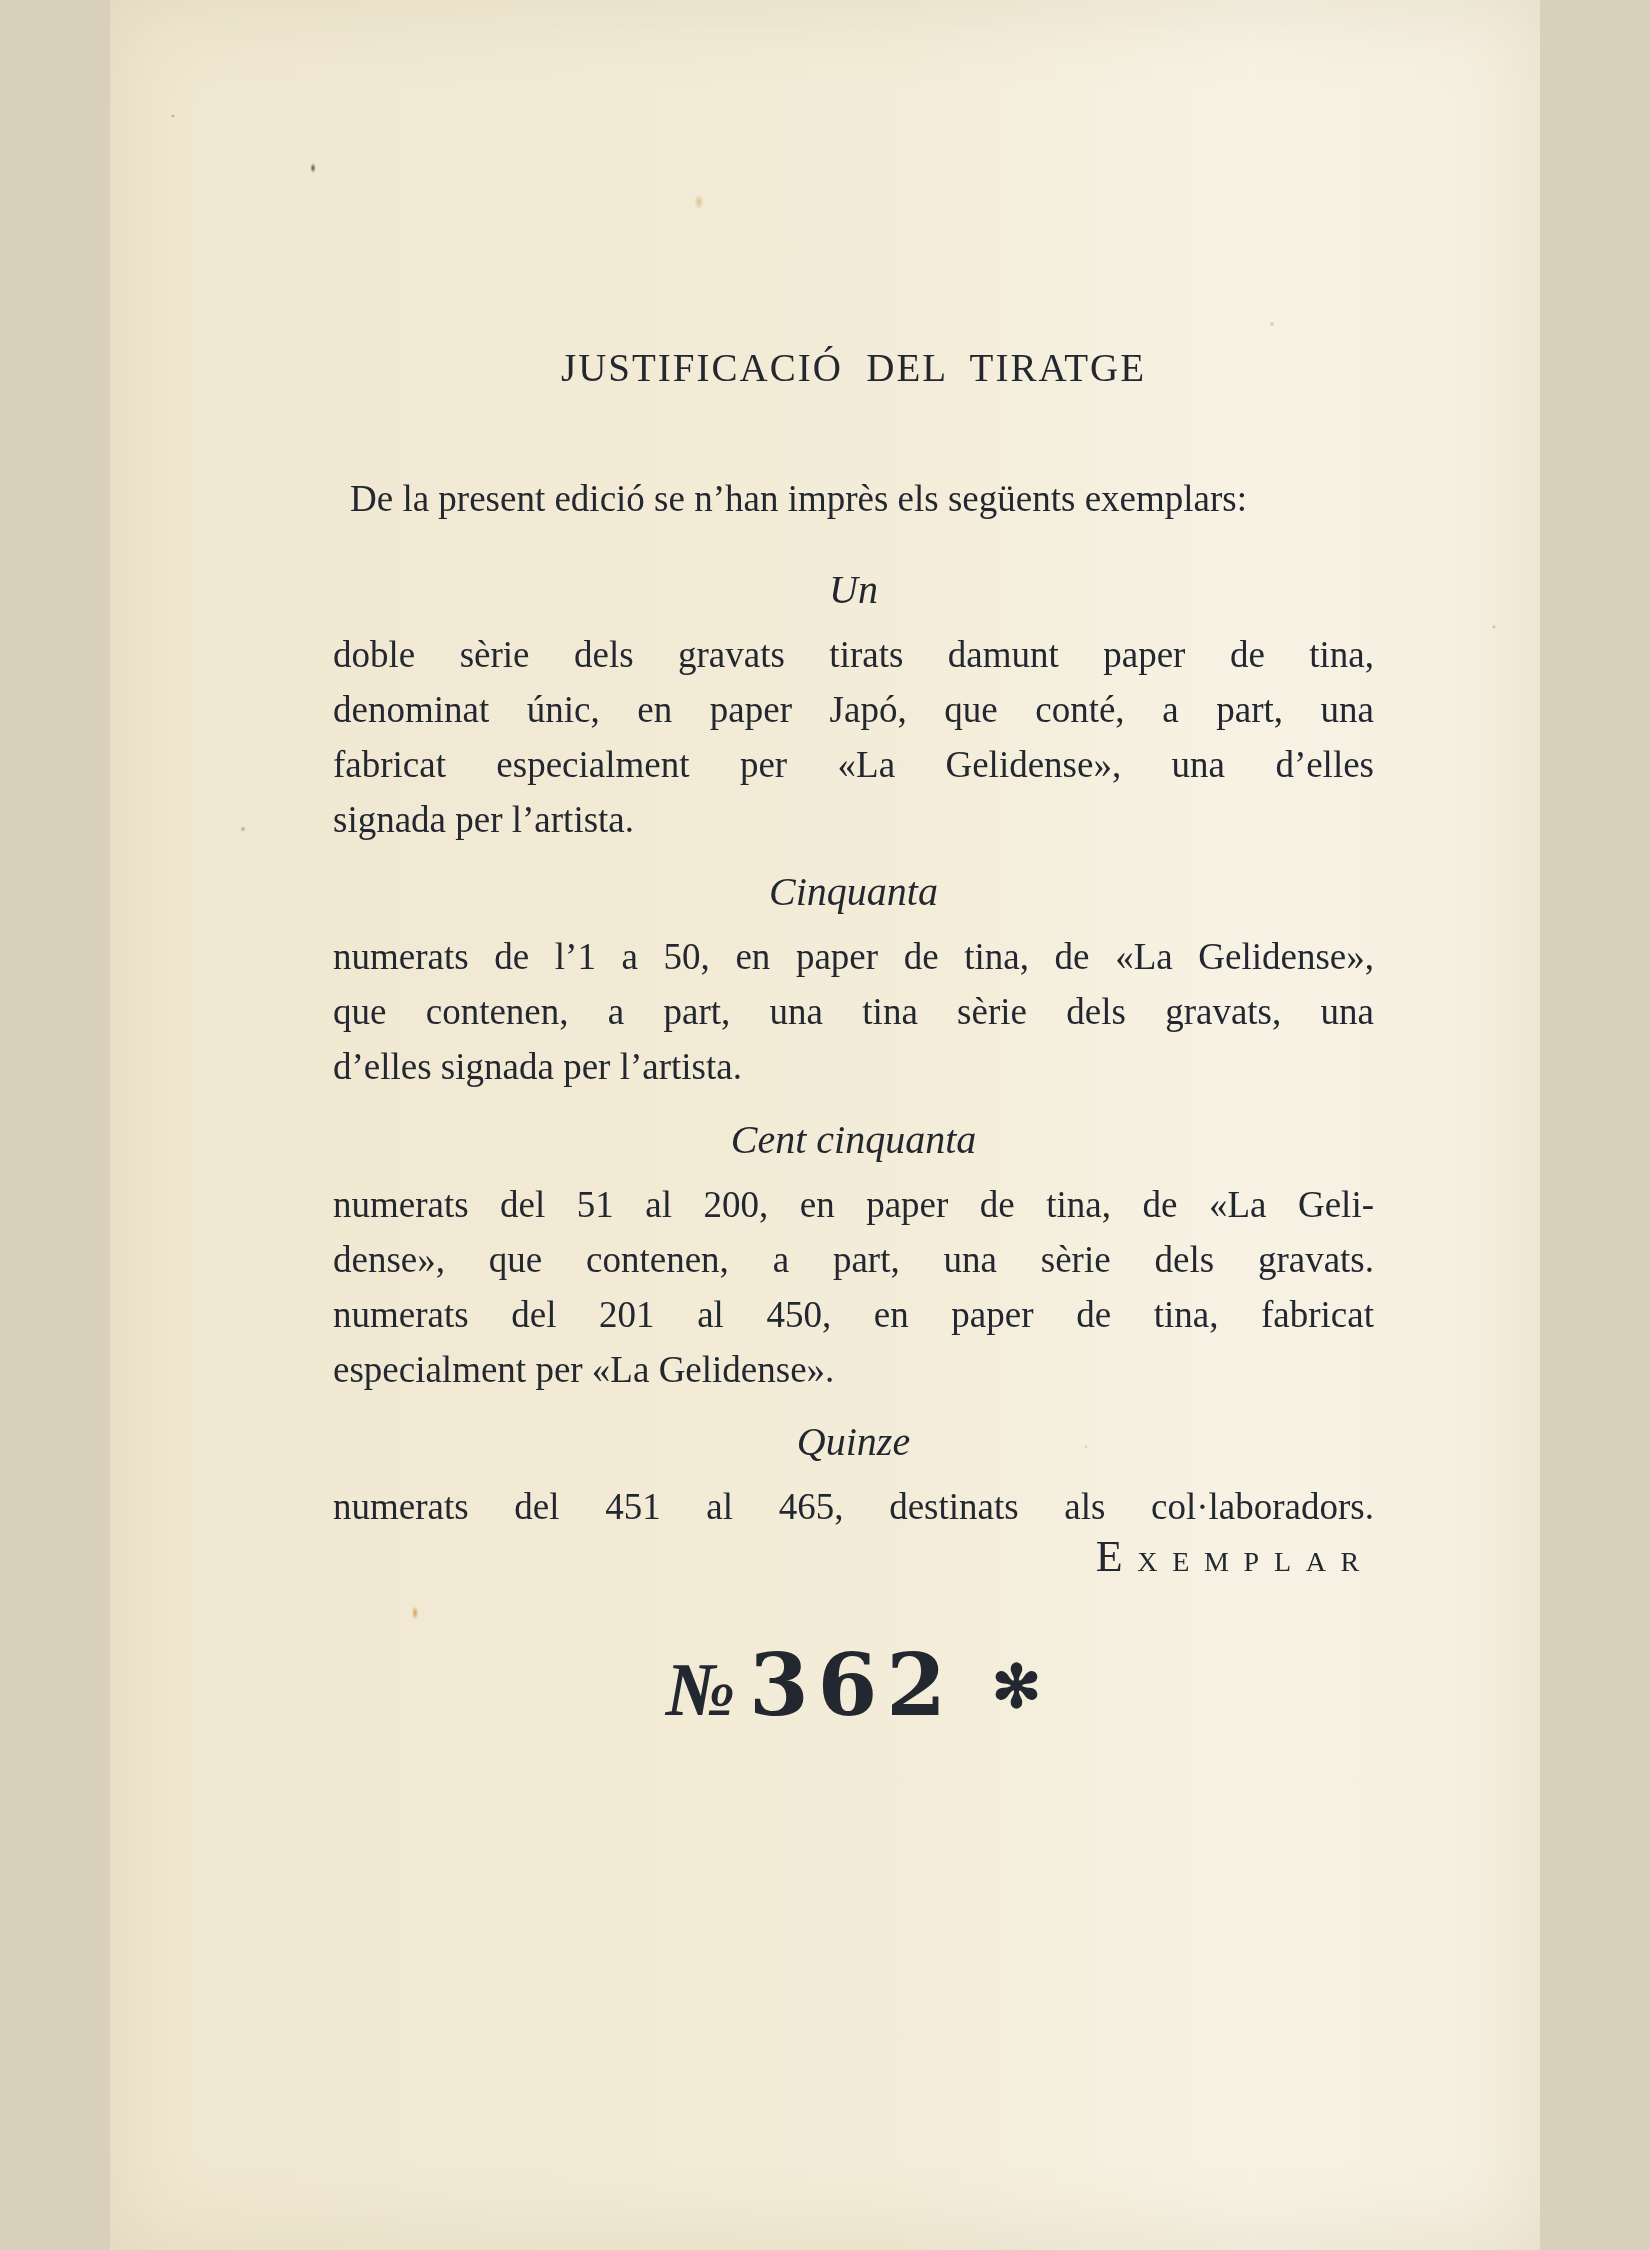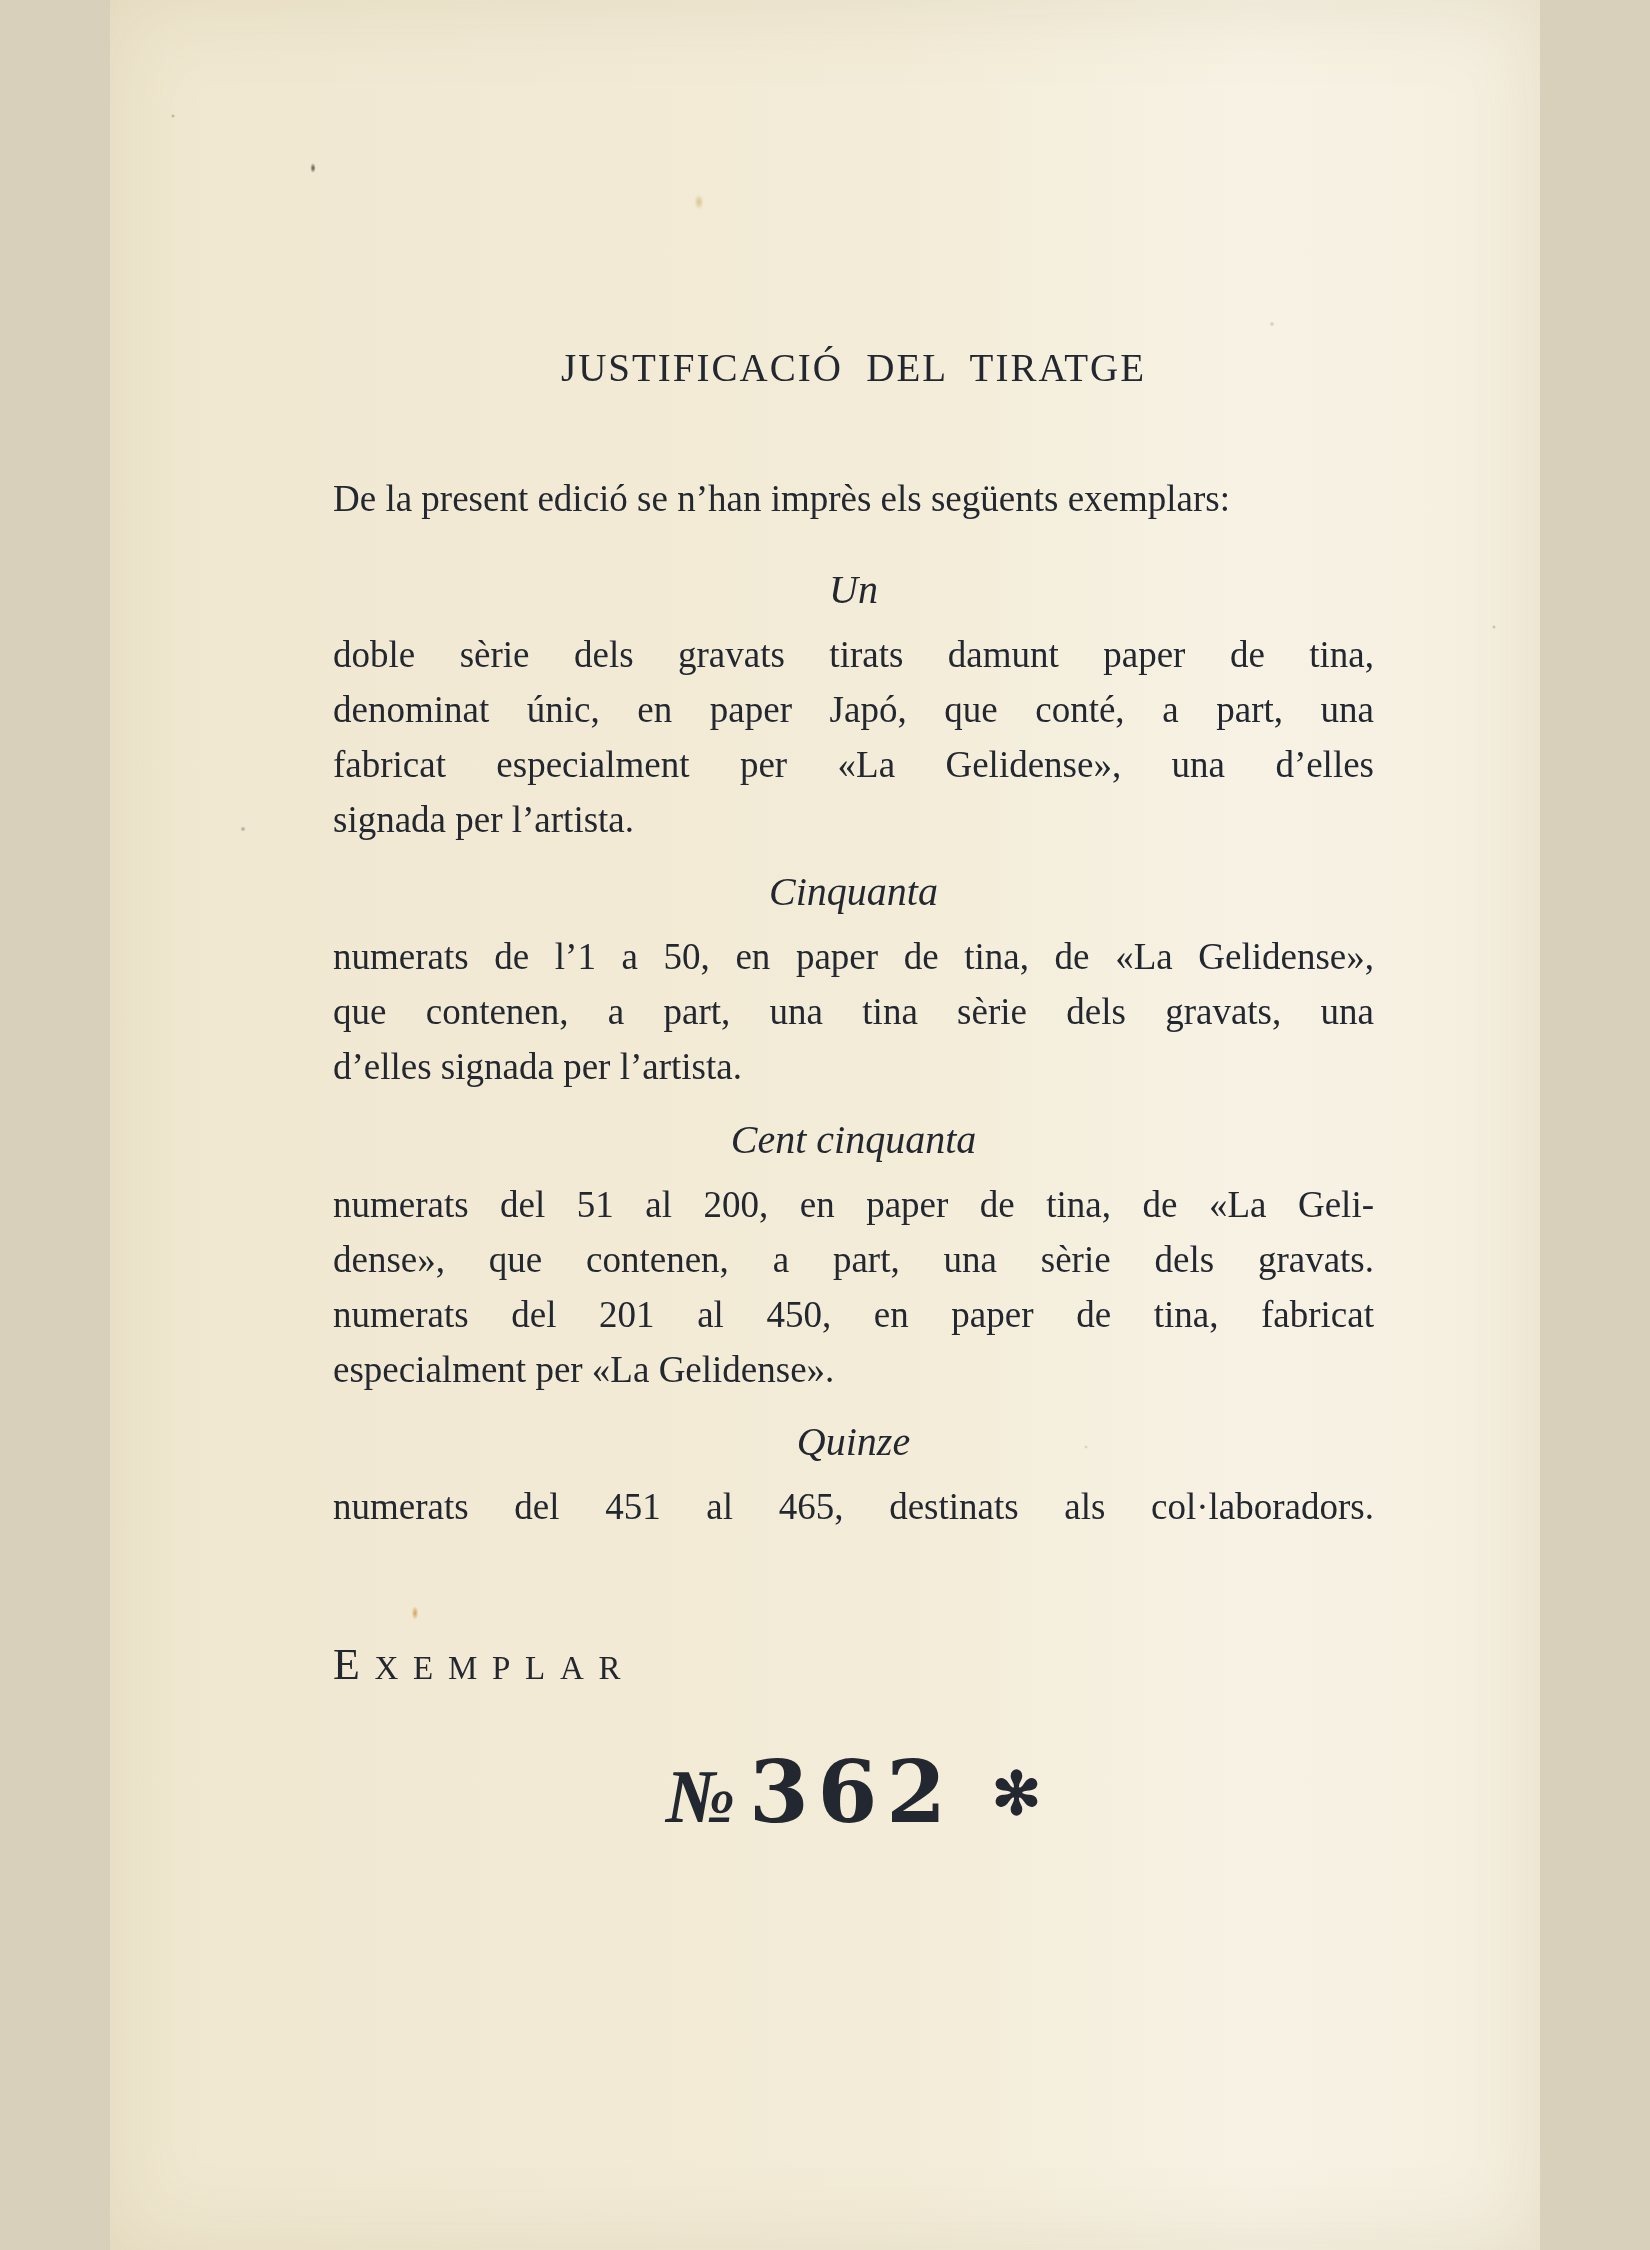--- a/index.html
+++ b/index.html
@@ -38,44 +38,43 @@
     font-size: 39px;
     letter-spacing: 2px;
     word-spacing: 11.8px;
     margin: 0 0 86px 0;
     white-space: nowrap;
   }
 
   .intro {
     font-size: 37px;
     line-height: 45px;
-    margin: 0 0 43px 0;
+    margin: 0 0 43px 17px;
     white-space: nowrap;
   }
 
   .sec-heading {
     font-style: italic;
     font-size: 40px;
     line-height: 51px;
     text-align: center;
     margin: 19.6px 0 11.8px 0;
     font-weight: normal;
   }
 
   .bline {
     font-size: 37px;
     line-height: 55px;
   }
   .just { text-align: justify; text-align-last: justify; }
   .ctr  { text-align: left; }
 
   .exemplar {
-    margin-top: 108px;
-    text-align: left;
-    font-size: 33px;
+    text-align: right;
+    font-size: 28px;
     letter-spacing: 14.7px;
     line-height: 45px;
   }
   .exemplar::first-letter { font-size: 44px; letter-spacing: 14.7px; }
 
   .copy-line {
     margin-top: 47px;
     text-align: center;
     font-weight: bold;
     line-height: 108px;

